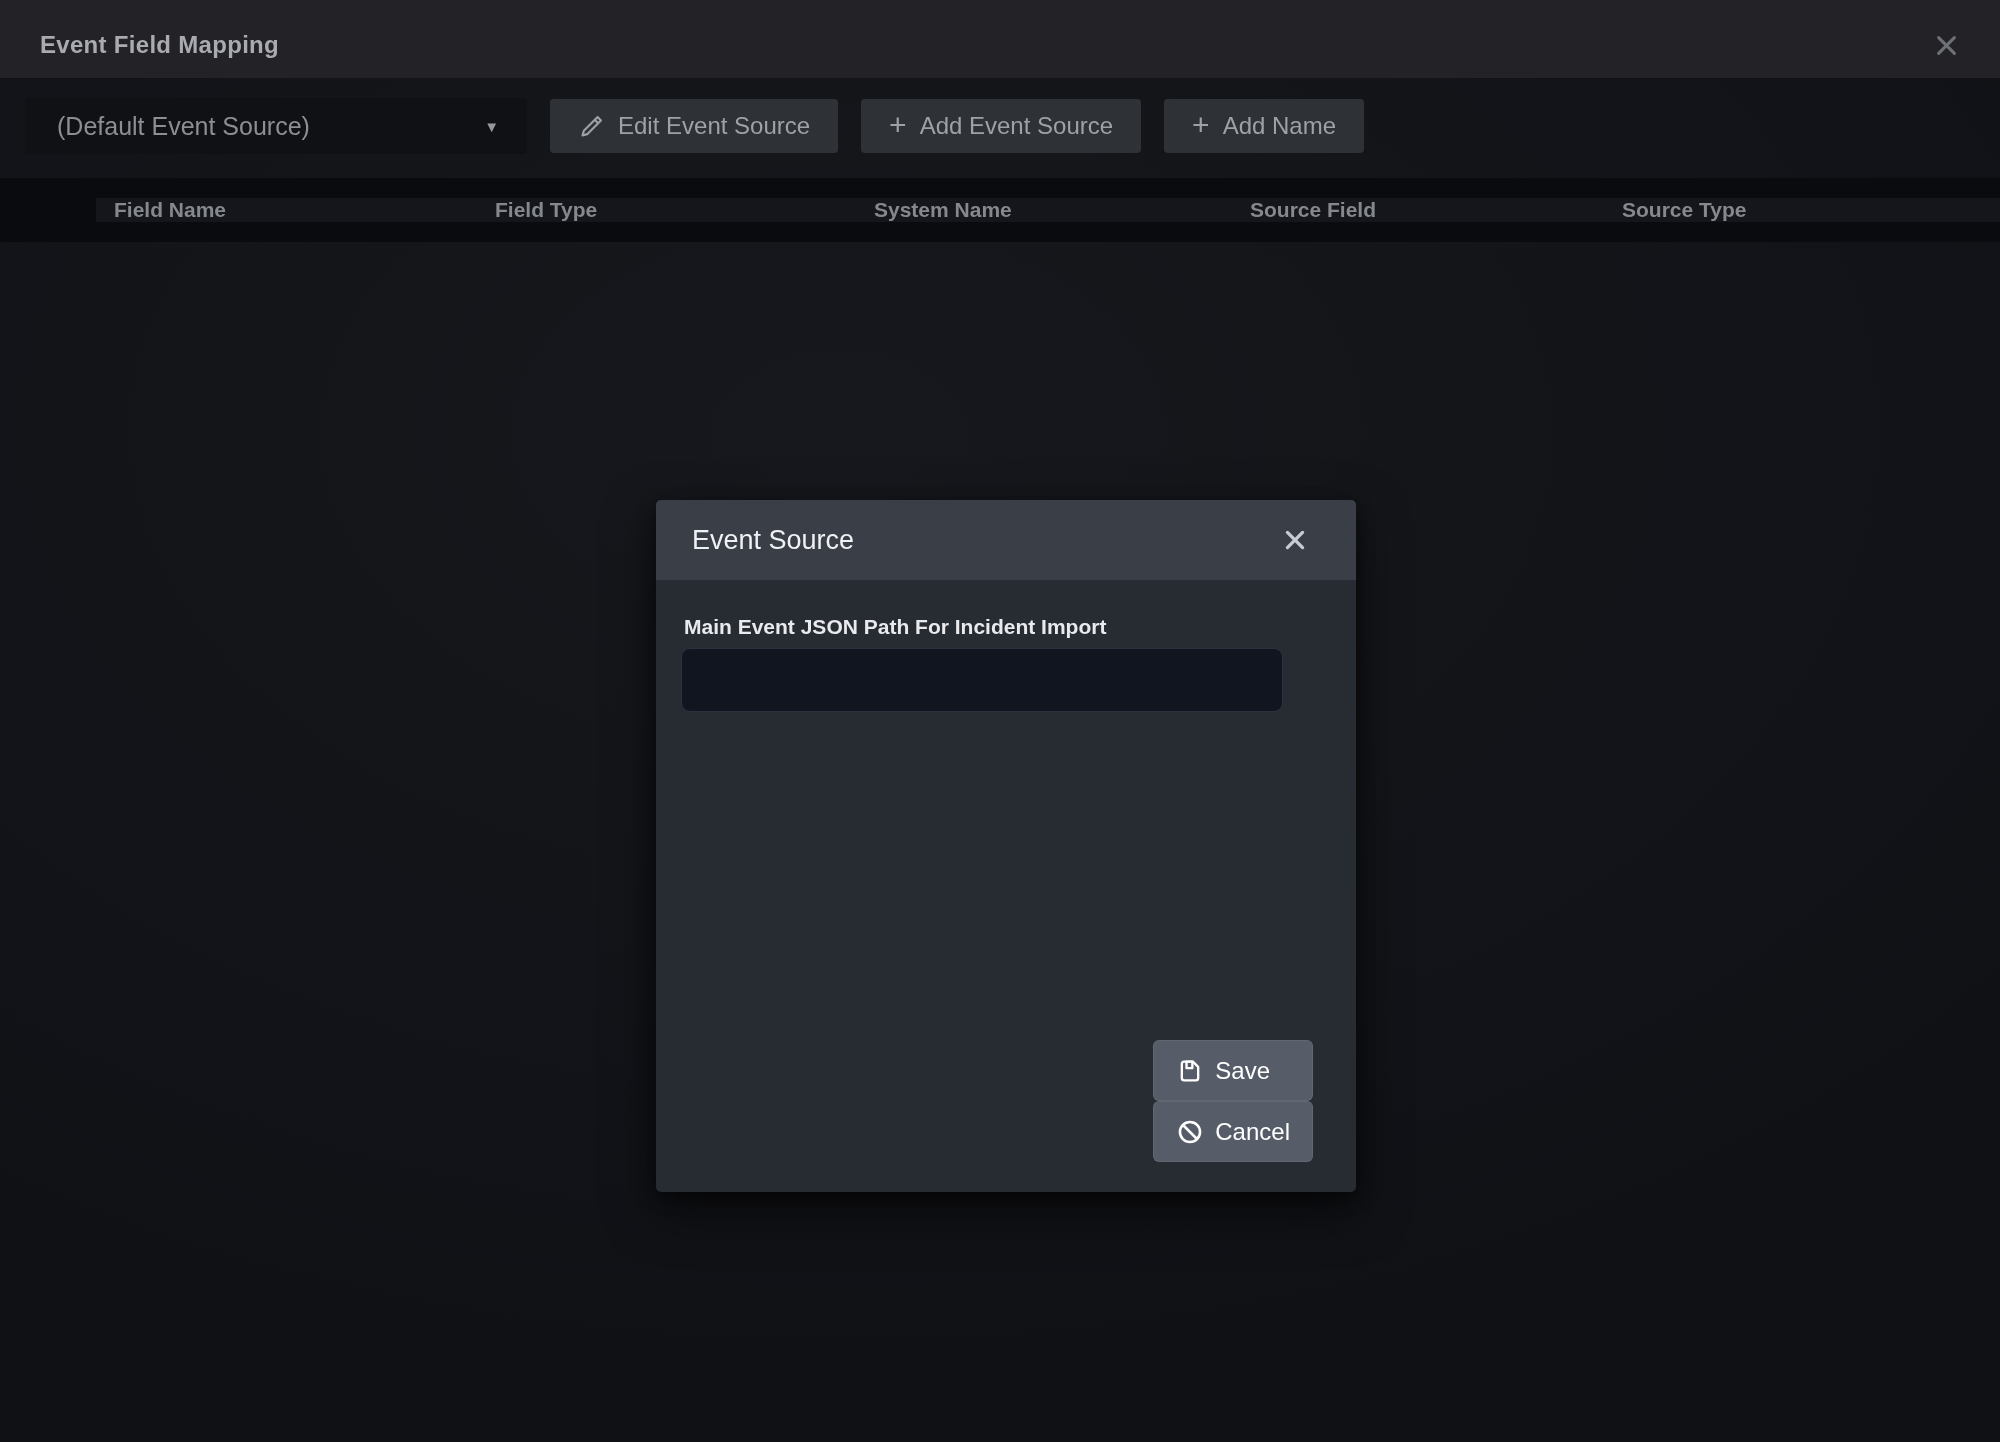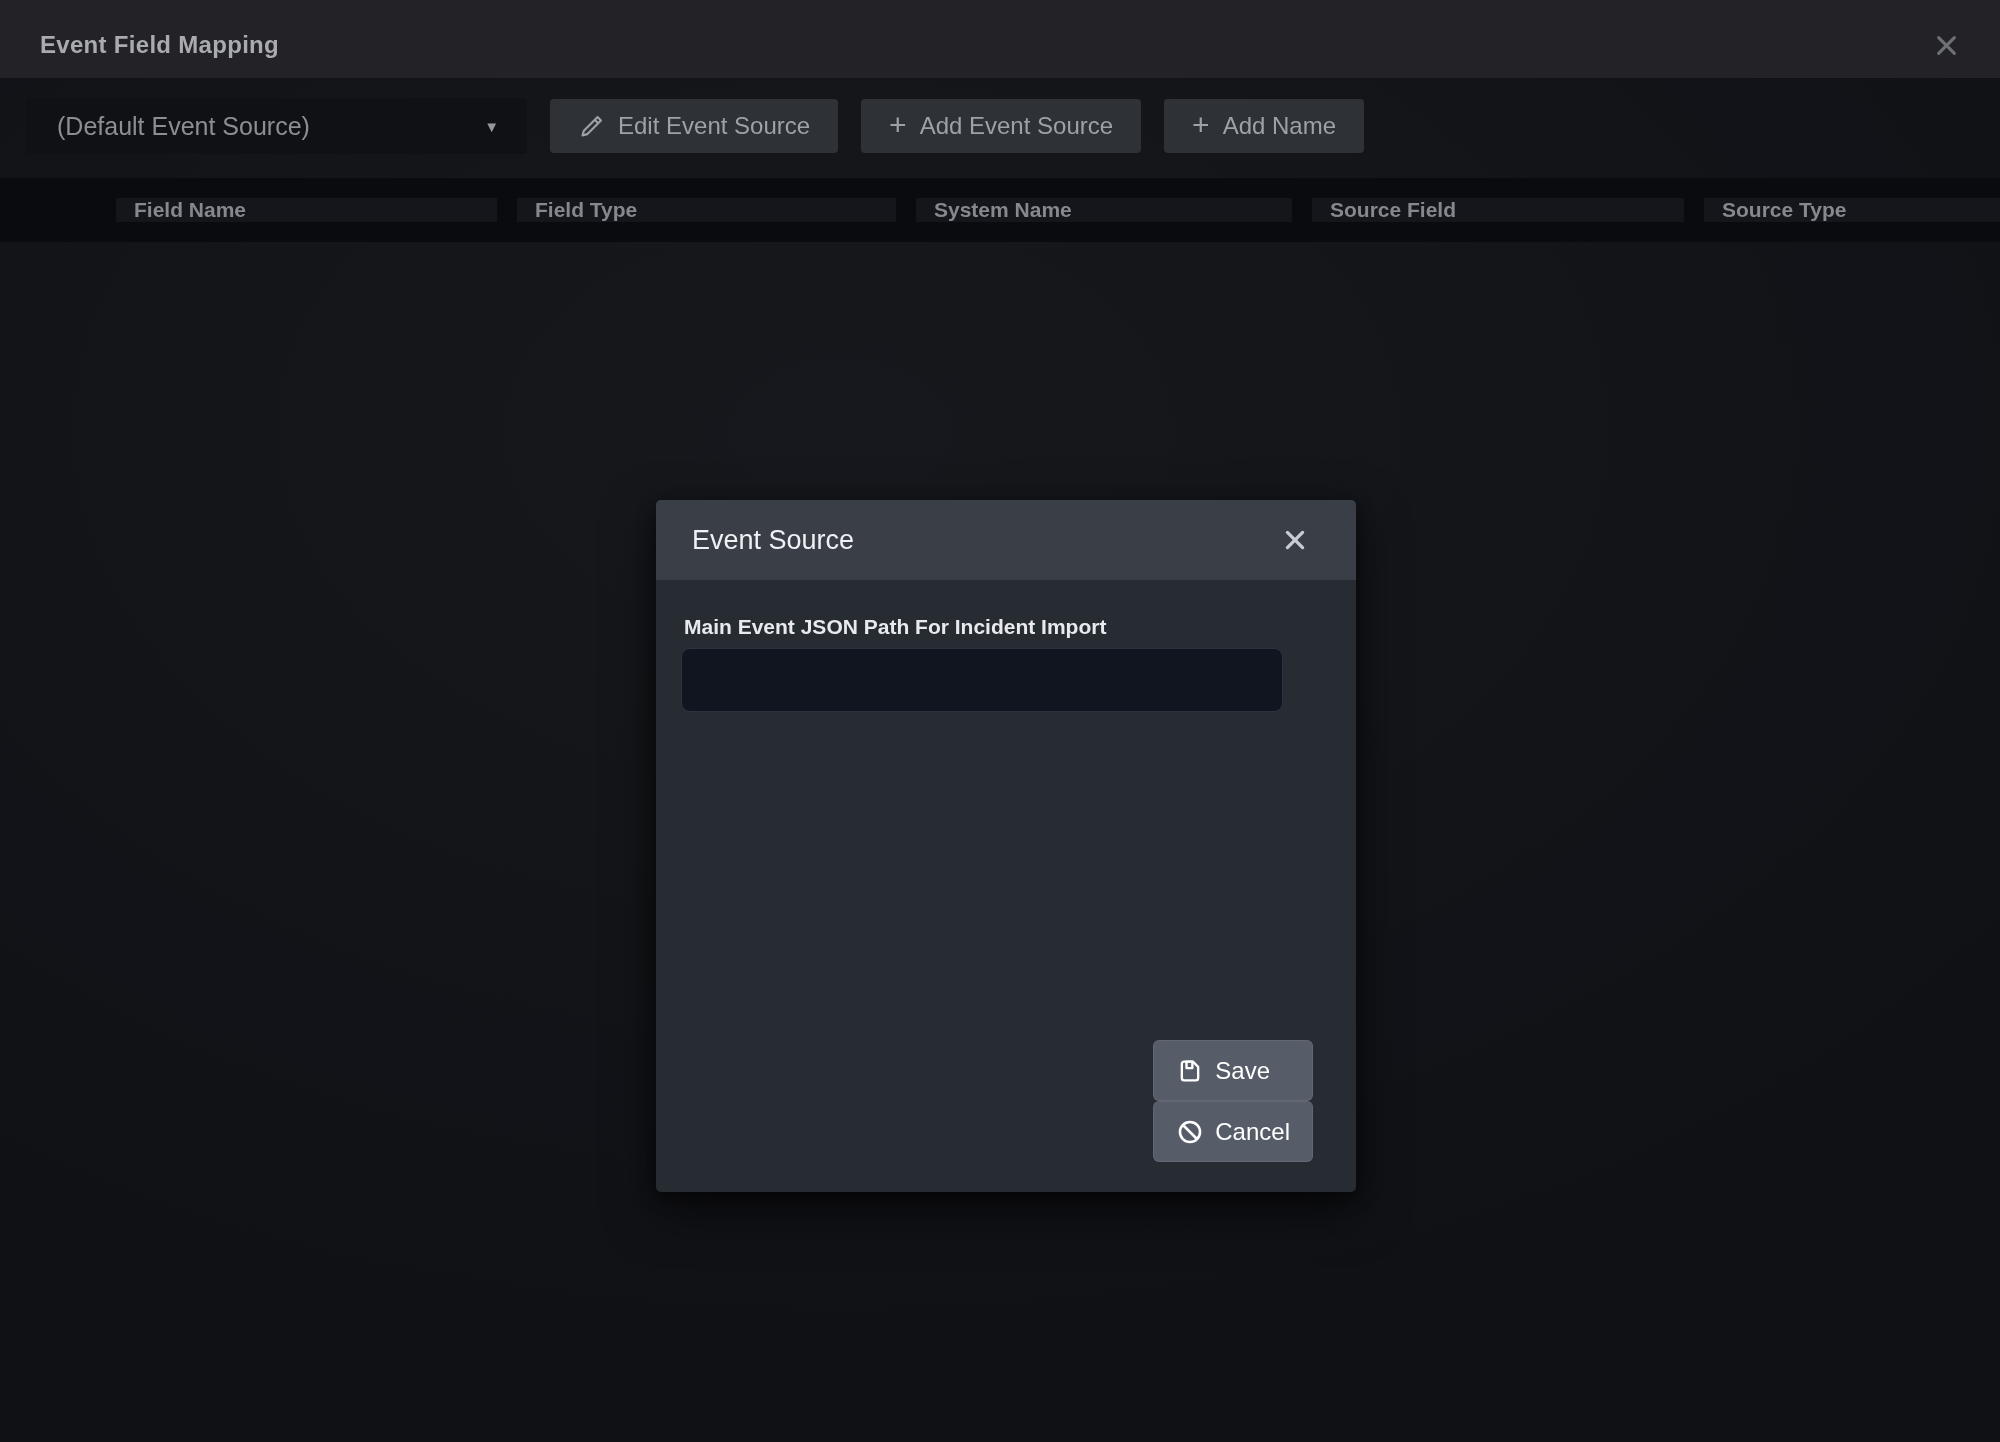--- a/index.html
+++ b/index.html
@@ -25,21 +25,21 @@
   .select-value{font-size:25px;color:#8b8e93;}
   .caret{font-size:15px;color:#95989d;}
   .tbtn{
     height:54px;background:#2e3136;border:none;border-radius:4px;cursor:pointer;
     display:inline-flex;align-items:center;gap:13px;padding:16px 28px;
     font-family:inherit;font-size:24px;color:#9ea1a6;
   }
   .plus{font-size:30px;font-weight:400;line-height:1;margin-top:-3px;color:#9ea1a6;}
   
   .table-head{
-    margin-top:24px;height:64px;display:flex;gap:20px;
+    margin-top:24px;height:64px;display:flex;gap:0;
     background:#0a0b0e;border-top:2px solid #0a0b0e;border-bottom:2px solid #0a0b0e;align-items:center;
   }
   .th{
     background:#15161b;display:flex;align-items:center;padding-left:18px;
     font-size:21px;font-weight:bold;color:#85888e;
   }
   .th-spacer{width:96px;padding-left:0;}
   .c1{width:381px}.c2{width:379px}.c3{width:376px}.c4{width:372px}.c5{flex:1}
   .table-body{flex:1;}
   

